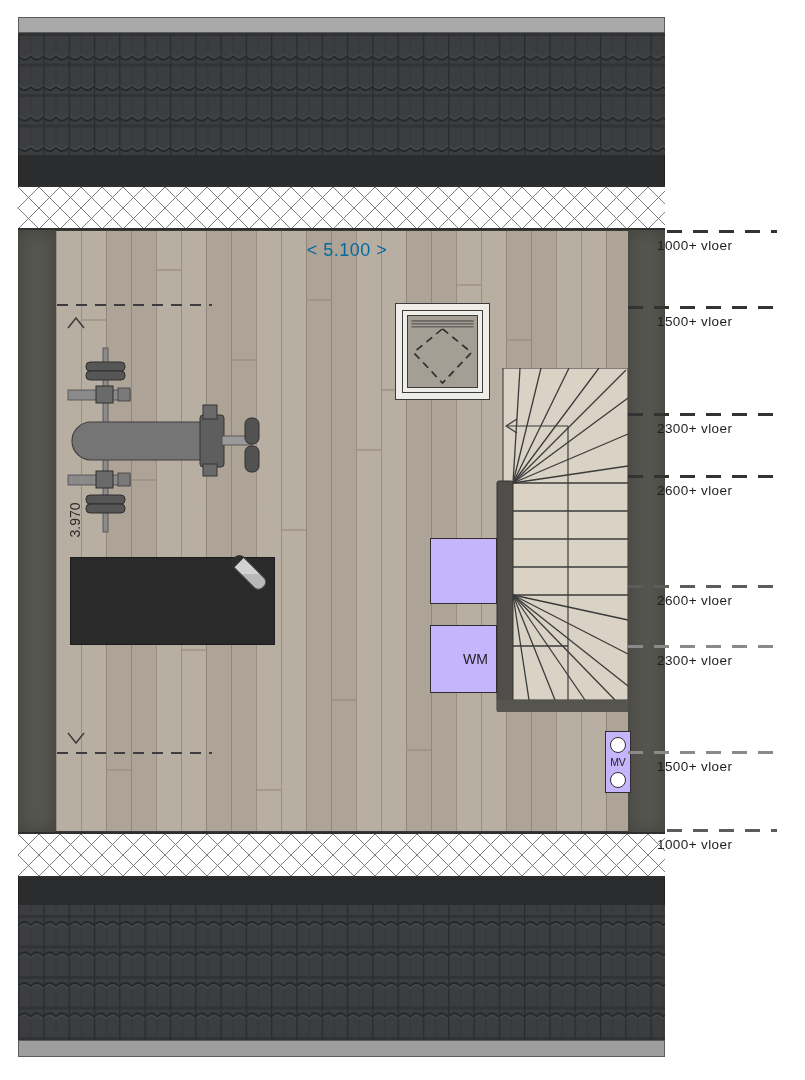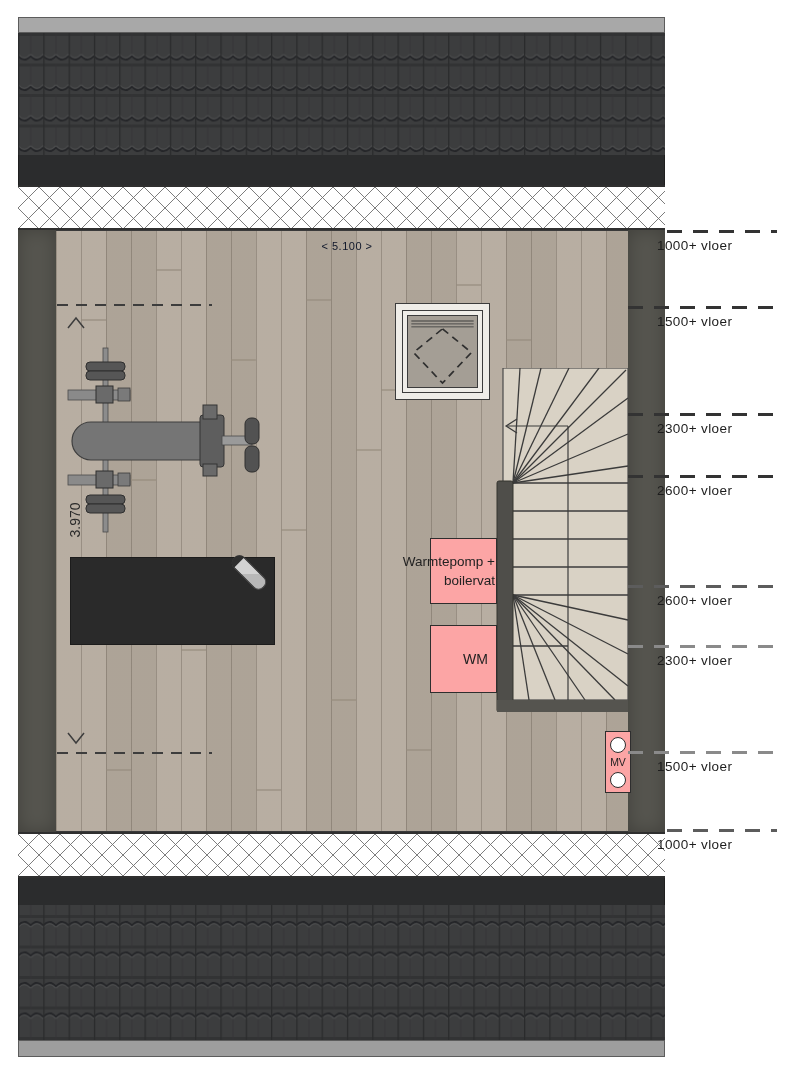--- a/index.html
+++ b/index.html
@@ -13,22 +13,22 @@
   .hatchband{background:#ffffff;border-top:2px solid #2f2f2f;border-bottom:2px solid #2f2f2f;}
   .wall{background:#56554f;box-shadow:inset 0 0 18px rgba(0,0,0,0.25);}
   .floor{background:
       repeating-linear-gradient(90deg, rgba(60,50,40,0.25) 0 1px, rgba(0,0,0,0) 1px 25px),
       repeating-linear-gradient(90deg, rgba(255,255,255,0.05) 0 50px, rgba(0,0,0,0.04) 50px 100px),
       #b4aa9d;}
   .dashline{height:2.5px;background:repeating-linear-gradient(90deg,#333 0 15px,transparent 15px 26px);}
   .dashline.gray{background:repeating-linear-gradient(90deg,#8a8a8a 0 15px,transparent 15px 26px);}
   .dashline.mid{background:repeating-linear-gradient(90deg,#5c5c5c 0 15px,transparent 15px 26px);}
   .hl-label{position:absolute;width:118px;font-size:13.5px;letter-spacing:0.4px;color:#1d1d1d;}
-  .dim{font-size:11px;color:#0f172a;letter-spacing:0.5px;}
-  .whitebox{position:absolute;background:#fca5a5;border:1.2px solid #2e2e2e;box-sizing:border-box;padding-left:24px;}
+  .dim{font-size:18px;color:#0369a1;letter-spacing:0.5px;}
+  .whitebox{position:absolute;background:#c4b5fd;border:1.2px solid #2e2e2e;box-sizing:border-box;padding-left:24px;}
   .eq-label{font-size:13.5px;color:#222;}
   .mat{position:absolute;background:#2a2a2a;border:1px solid #1c1c1c;box-sizing:border-box;}
   .roller{position:absolute;width:42px;height:15px;border-radius:7px;border:1px solid #4d4d4d;
           background:linear-gradient(135deg,#d2d2d2 0 55%,#b8b8b8 55% 100%);
           transform:rotate(45deg);box-sizing:border-box;}
   .roller .cap{position:absolute;left:-1px;top:-1px;width:7px;height:15px;border-radius:7px 0 0 7px;background:#2e2e2e;}
   .mvcircle{position:absolute;width:16px;height:16px;border:1.4px solid #2e2e2e;border-radius:50%;
             left:50%;transform:translateX(-50%);box-sizing:border-box;background:#fff;}
   .sky-outer{position:absolute;background:#efede8;border:1.6px solid #3c3c3c;box-sizing:border-box;padding:6px;}
   .sky-mid{width:100%;height:100%;background:#efede8;border:1.6px solid #3c3c3c;box-sizing:border-box;padding:4px;}
@@ -195,24 +195,20 @@
     <rect x="12" y="82" width="150" height="38" rx="19" fill="#757575" stroke="#3f3f3f" stroke-width="1.2"></rect>
     <rect x="140" y="75" width="24" height="52" rx="3" fill="#5e5e5e" stroke="#353535" stroke-width="1"></rect>
     <rect x="143" y="65" width="14" height="14" fill="#6a6a6a" stroke="#353535" stroke-width="1"></rect>
     <rect x="143" y="124" width="14" height="12" fill="#6a6a6a" stroke="#353535" stroke-width="1"></rect>
     <rect x="162" y="96" width="30" height="9" fill="#9a9a9a" stroke="#4a4a4a" stroke-width="0.8"></rect>
     <rect x="185" y="78" width="14" height="26" rx="6" fill="#525252" stroke="#2f2f2f" stroke-width="1"></rect>
     <rect x="185" y="106" width="14" height="26" rx="6" fill="#525252" stroke="#2f2f2f" stroke-width="1"></rect>
   </svg>
 
   <div class="whitebox" style="left:430px;top:538px;width:67px;height:66px;"></div>
-  <div class="abs eq-label" style="left:377px;top:552px;width:118px;text-align:right;line-height:19px;">
-    <div>Warmtepomp +</div>
-    <div>boilervat</div>
-  </div>
 
   <div class="whitebox" style="left:430px;top:625px;width:67px;height:68px;display:flex;align-items:center;justify-content:center;">
     <span class="eq-label" style="font-size:14px;">WM</span>
   </div>
 
   <div class="whitebox" style="left:605px;top:731px;width:26px;height:62px;">
     <div class="mvcircle" style="top:5px;"></div>
     <div class="abs" style="top:24px;left:0;width:100%;text-align:center;font-size:10.5px;color:#222;">MV</div>
     <div class="mvcircle" style="top:40px;"></div>
   </div>

